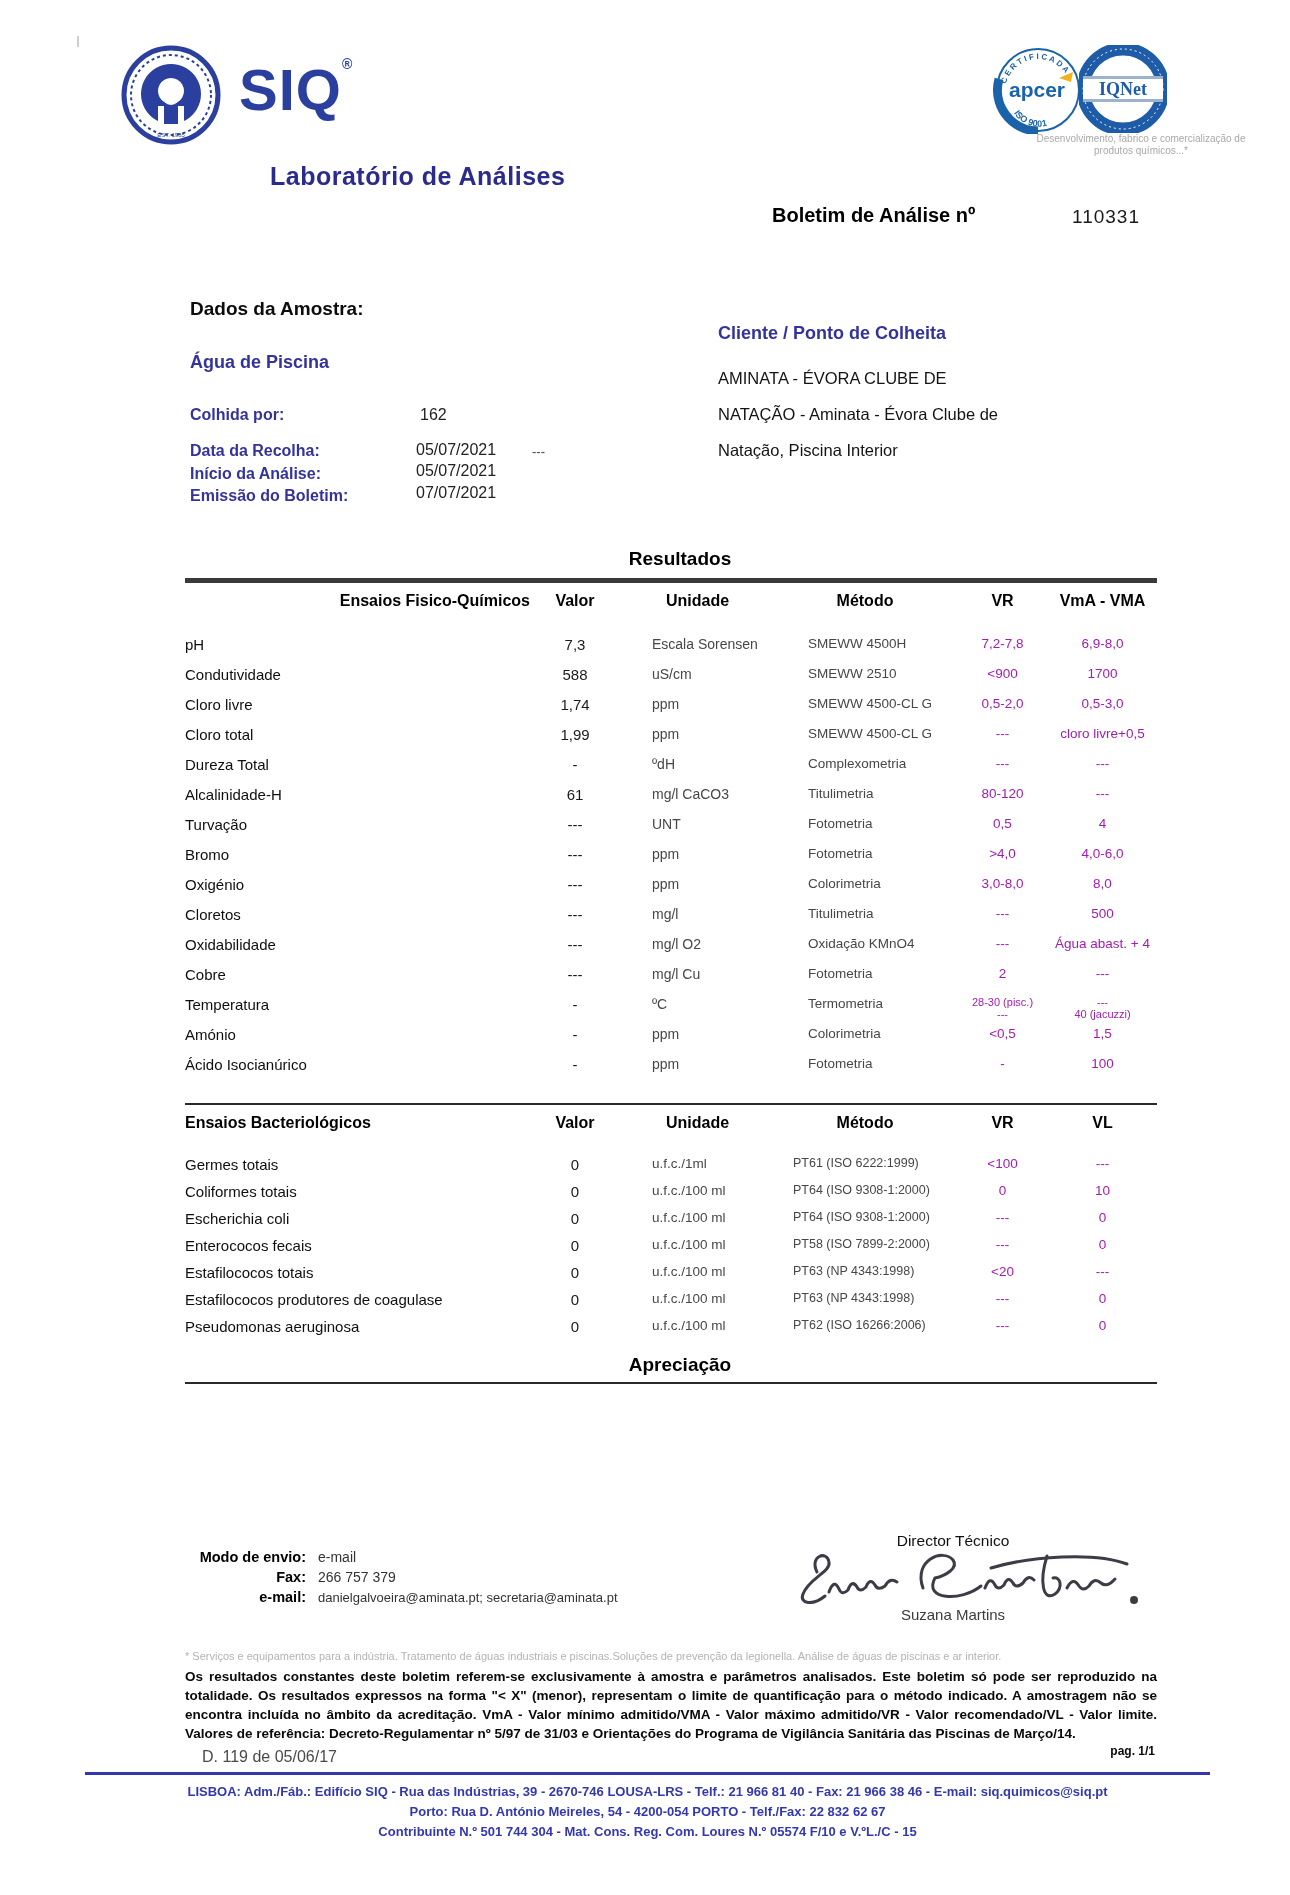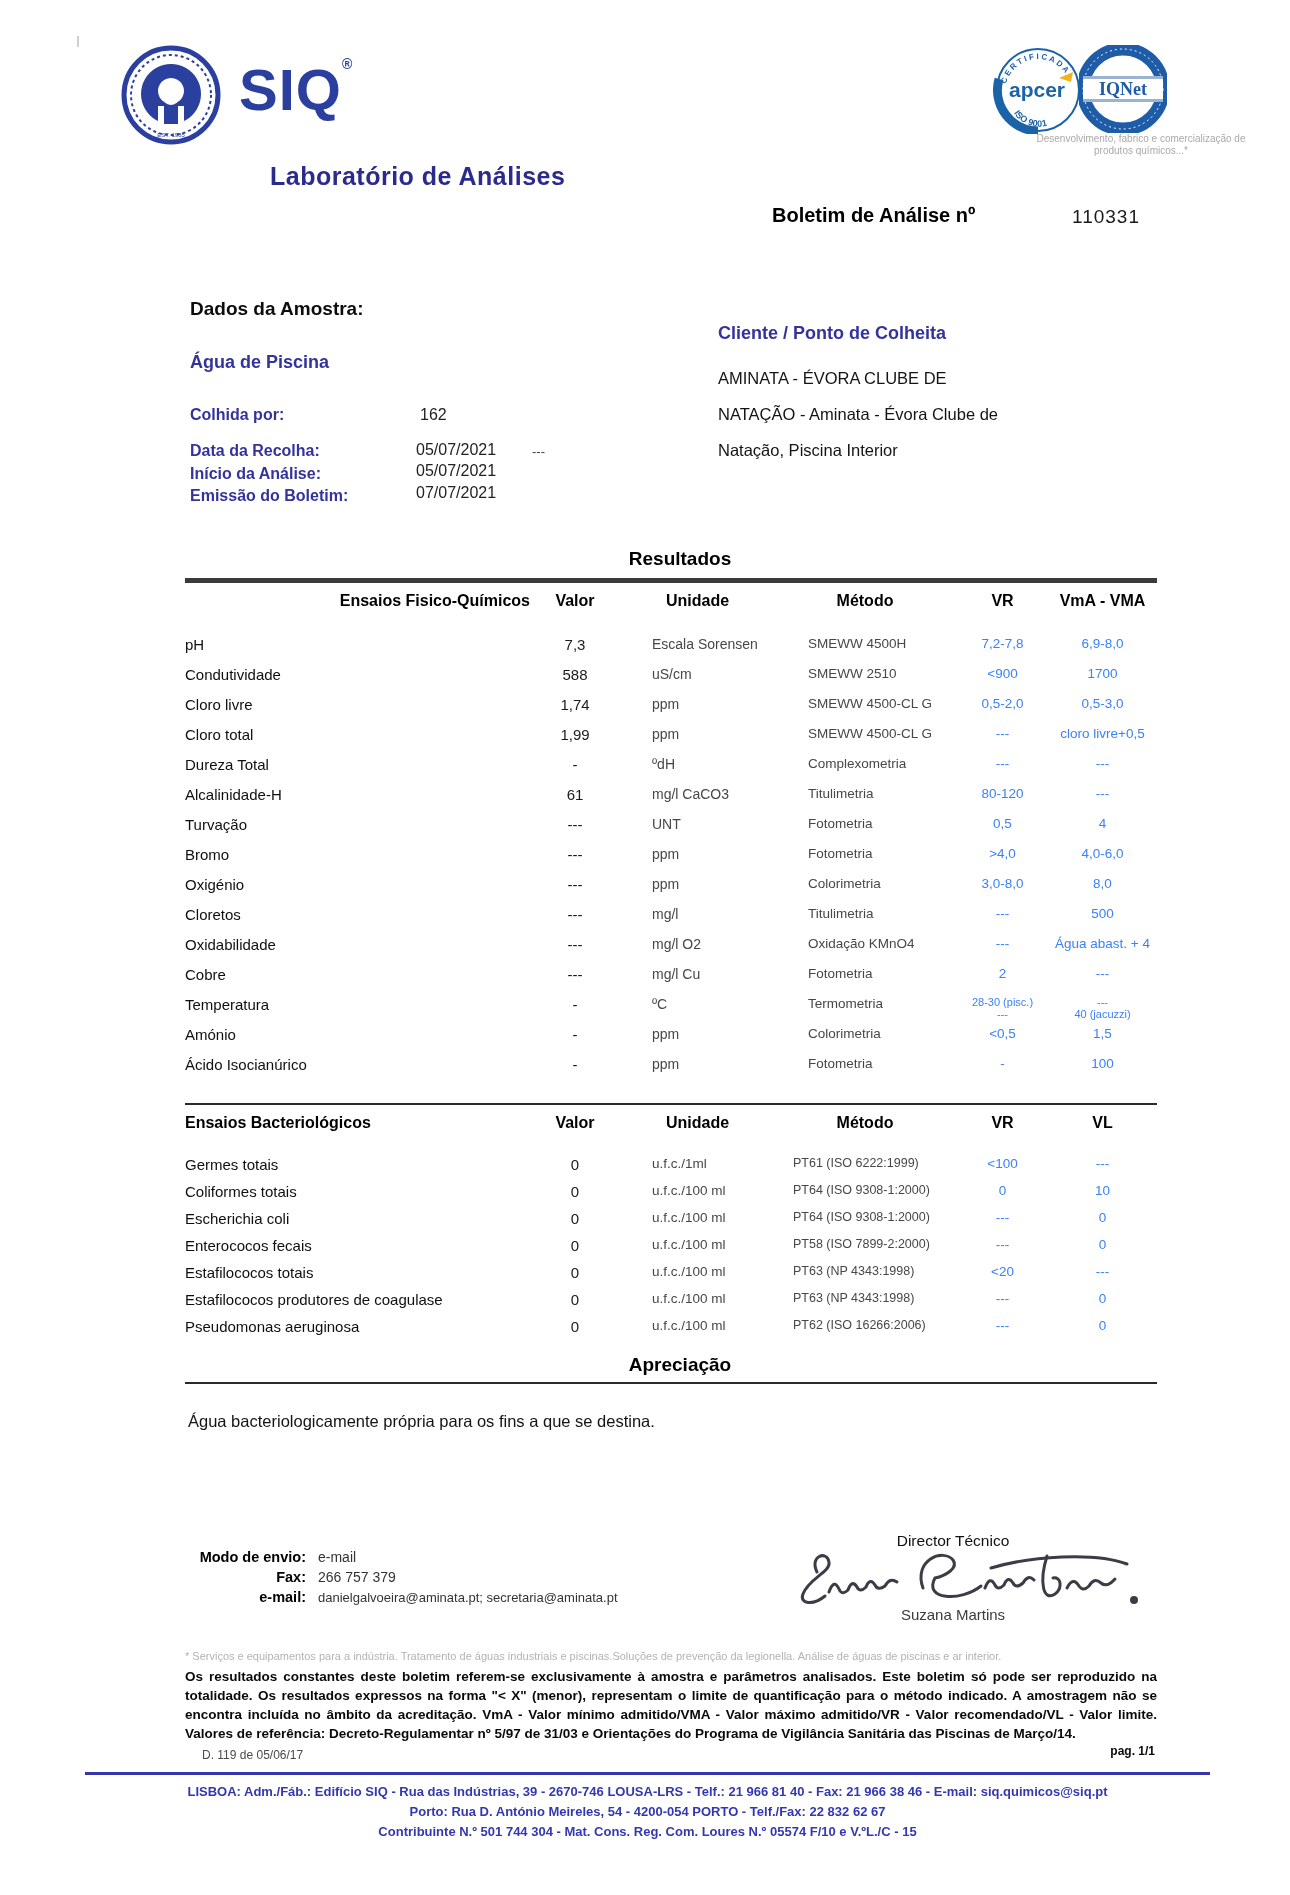--- a/index.html
+++ b/index.html
@@ -41,39 +41,39 @@
   .phys th{height:44px;font-size:16px;}
   .phys th.c0{text-align:right;}
   .phys tbody tr{height:30px;}
   .bact th{height:42px;font-size:16px;}
   .bact th.c0{text-align:left;}
   .bact tbody tr{height:27px;}
   .restable td.c0{font-size:15px;color:#0f0f0f;text-align:left;}
   .restable td.c1{font-size:15px;color:#1a1a1a;text-align:center;}
   .restable td.c2{font-size:14px;color:#474747;text-align:left;padding-left:32px;}
   .restable td.c3{font-size:13.5px;color:#474747;text-align:left;padding-left:33px;}
-  .restable td.c4,.restable td.c5{font-size:13.5px;color:#3b82f6;text-align:center;}
+  .restable td.c4,.restable td.c5{font-size:13.5px;color:#a21caf;text-align:center;}
   .bact td.c2{font-size:13.5px;}
   .bact td.c3{font-size:12.5px;padding-left:18px;}
   .restable .stack{font-size:11px;line-height:12px;}
 
   
   .appraisal-text{font-size:16.5px;color:#141414;}
   .dis-row{line-height:20px;white-space:nowrap;}
   .dis-label{display:inline-block;width:118px;text-align:right;font-size:14.5px;font-weight:bold;color:#000;}
   .dis-value{font-size:14px;color:#333;margin-left:12px;}
 
   
   .sig-role{font-size:15.5px;color:#111;text-align:center;}
   .sig-name{font-size:15px;color:#3c3c3c;text-align:center;}
 
   
   .services-note{font-size:11px;color:#b3b3b3;}
   .disclaimer{font-size:13.5px;font-weight:bold;color:#0a0a0a;line-height:19px;text-align:justify;}
-  .doc-ref{font-size:12px;color:#4a4a4a;padding-left:20px;}
+  .doc-ref{font-size:16px;color:#4a4a4a;padding-left:20px;}
   .page-num{font-size:12px;font-weight:bold;color:#0a0a0a;}
   .footer-rule{height:3px;background:#3436ad;}
   .footer-text{font-size:13px;font-weight:bold;color:#3338b0;text-align:center;line-height:20px;}
   .artifact{background:#cfcfcf;}
 </style>
 </head>
 <body>
 
 <div class="page">
 
@@ -380,21 +380,20 @@
             <td class="c3">PT62 (ISO 16266:2006)</td>
             <td class="c4">---</td>
             <td class="c5">0</td>
           </tr>
         </tbody>
     </table>
   </div>
 
   <div class="abs section-title" style="left:185px;top:1354px;width:990px;">Apreciação</div>
   <div class="abs rule-thin" style="left:185px;top:1382px;width:972px;"></div>
-  <div class="abs appraisal-text" style="left:188px;top:1412px;width:900px;">Água bacteriologicamente própria para os fins a que se destina.</div>
 
   <div class="abs" style="left:188px;top:1547px;">
     <div class="dis-row"><span class="dis-label">Modo de envio:</span><span class="dis-value">e-mail</span></div>
     <div class="dis-row"><span class="dis-label">Fax:</span><span class="dis-value">266 757 379</span></div>
     <div class="dis-row"><span class="dis-label">e-mail:</span><span class="dis-value" style="font-size:13px;">danielgalvoeira@aminata.pt; secretaria@aminata.pt</span></div>
   </div>
 
   <div class="abs sig-role" style="left:803px;top:1532px;width:300px;">Director Técnico</div>
   <div class="abs" style="left:795px;top:1548px;">
     <svg width="345" height="64" viewBox="0 0 345 64">

